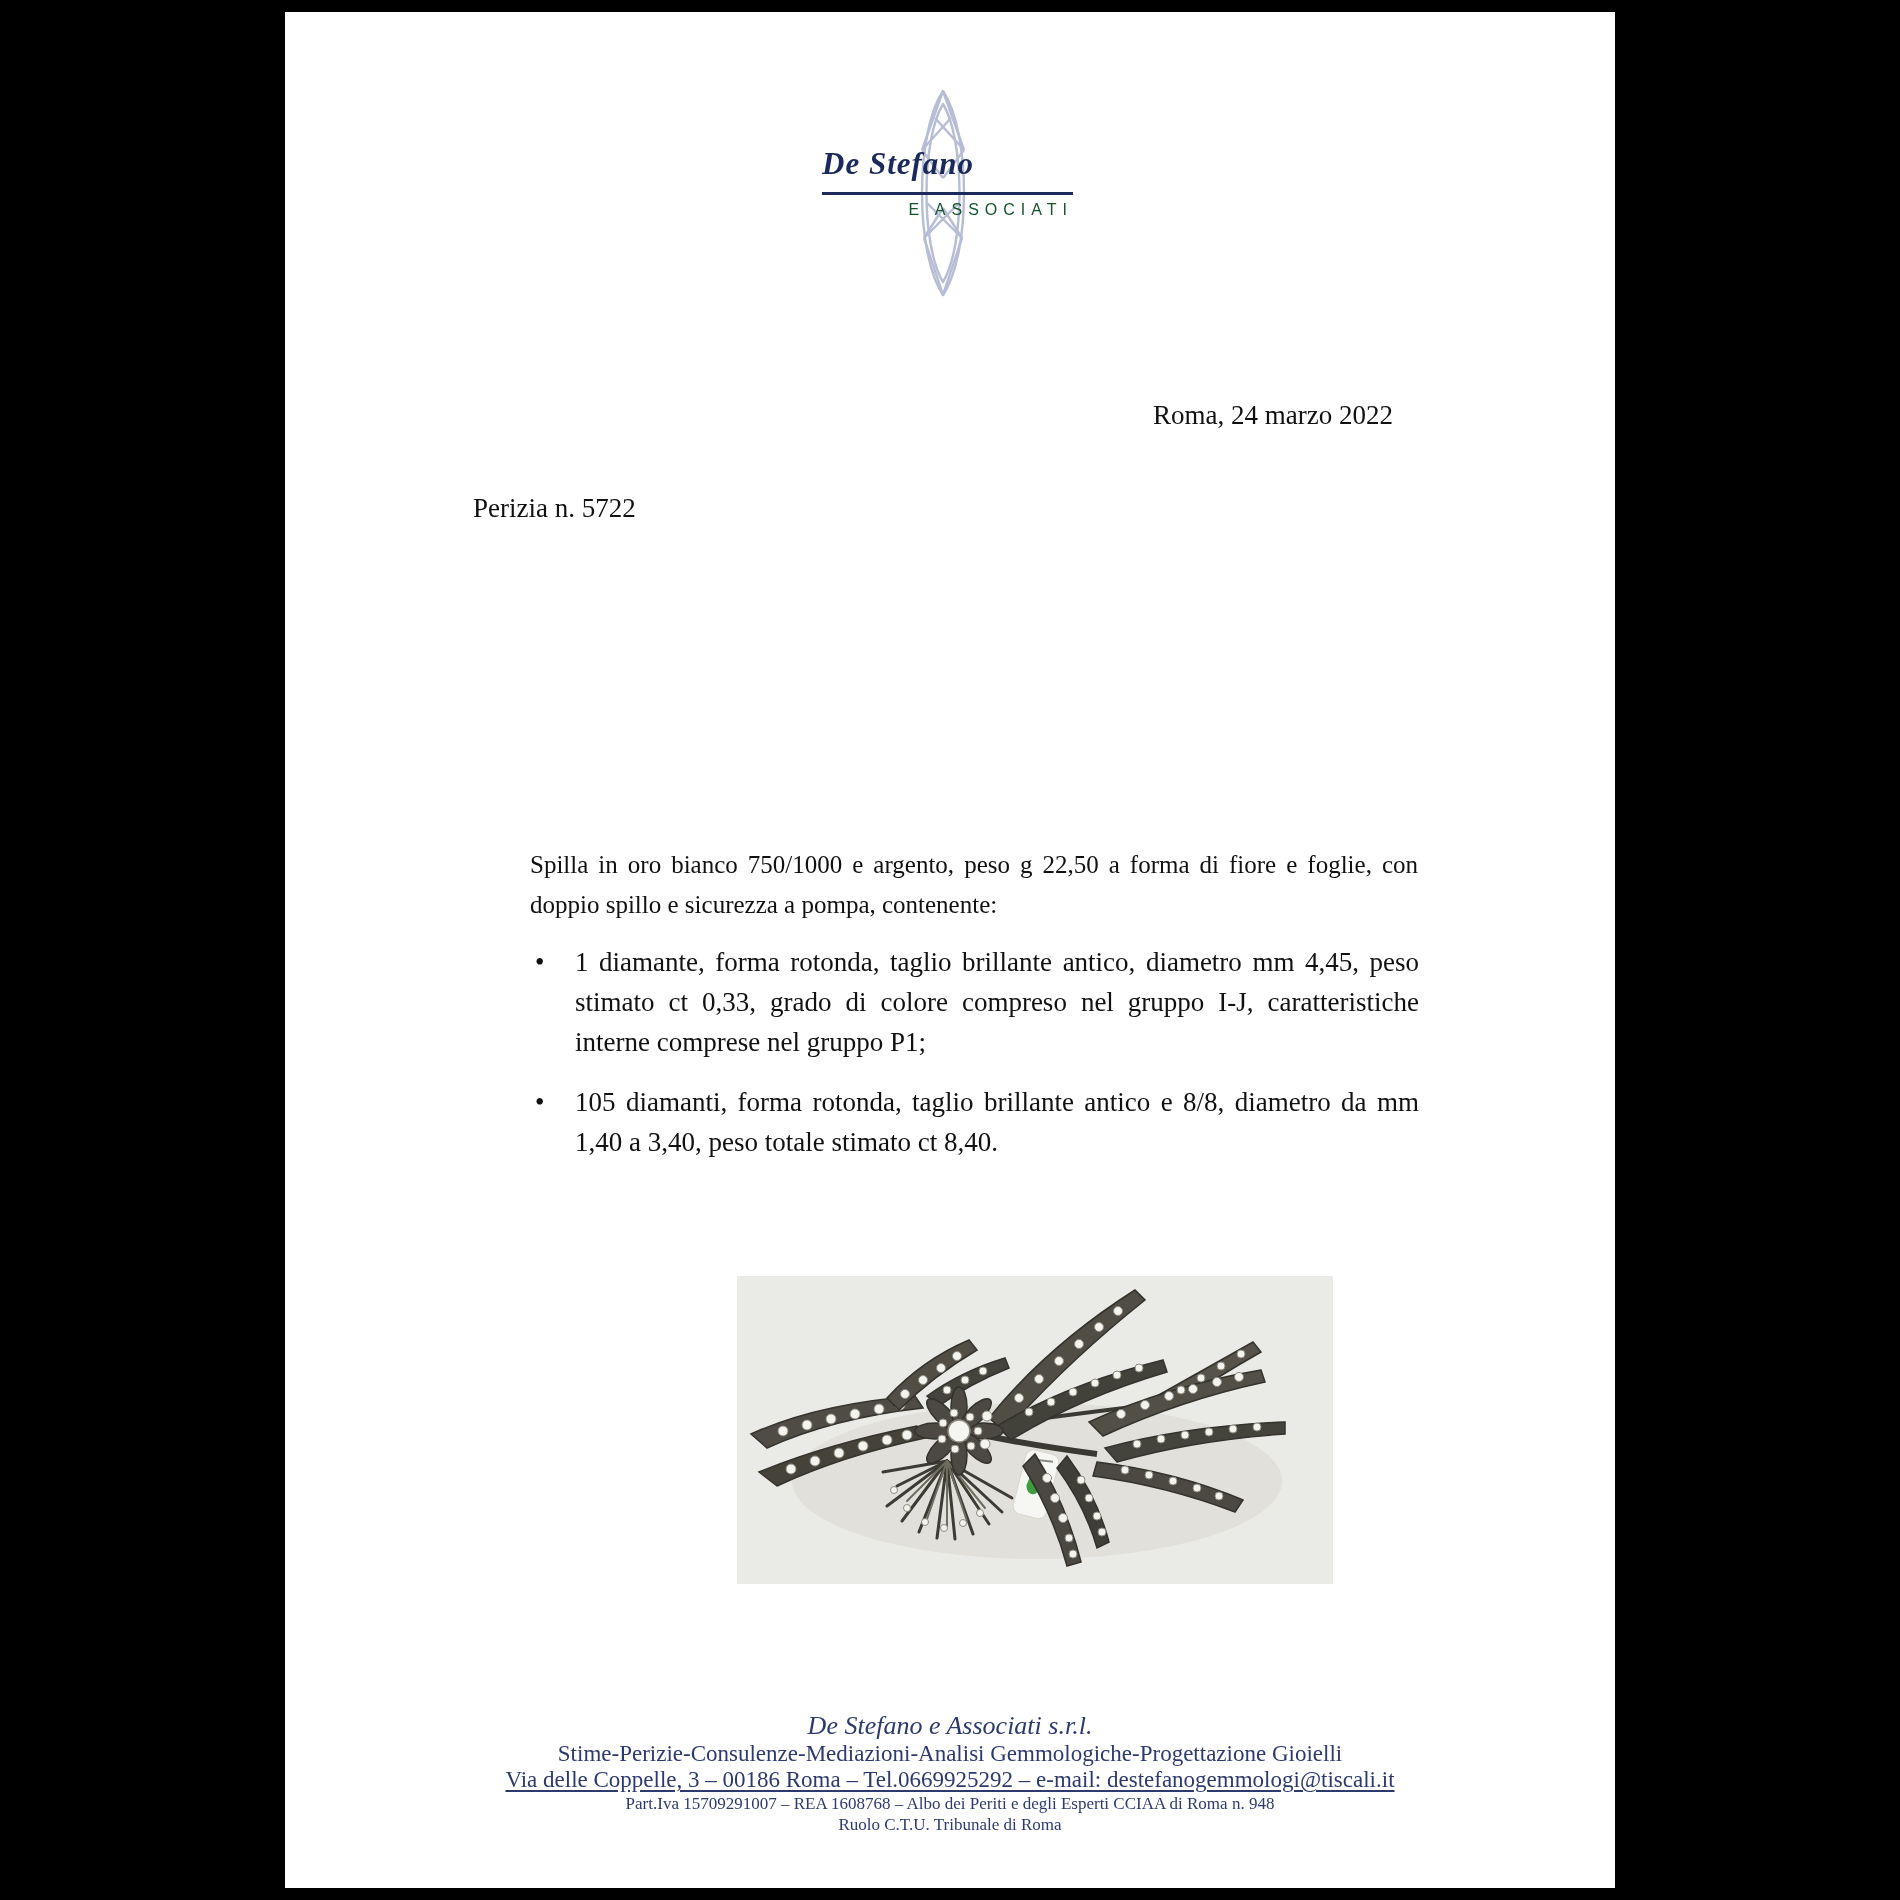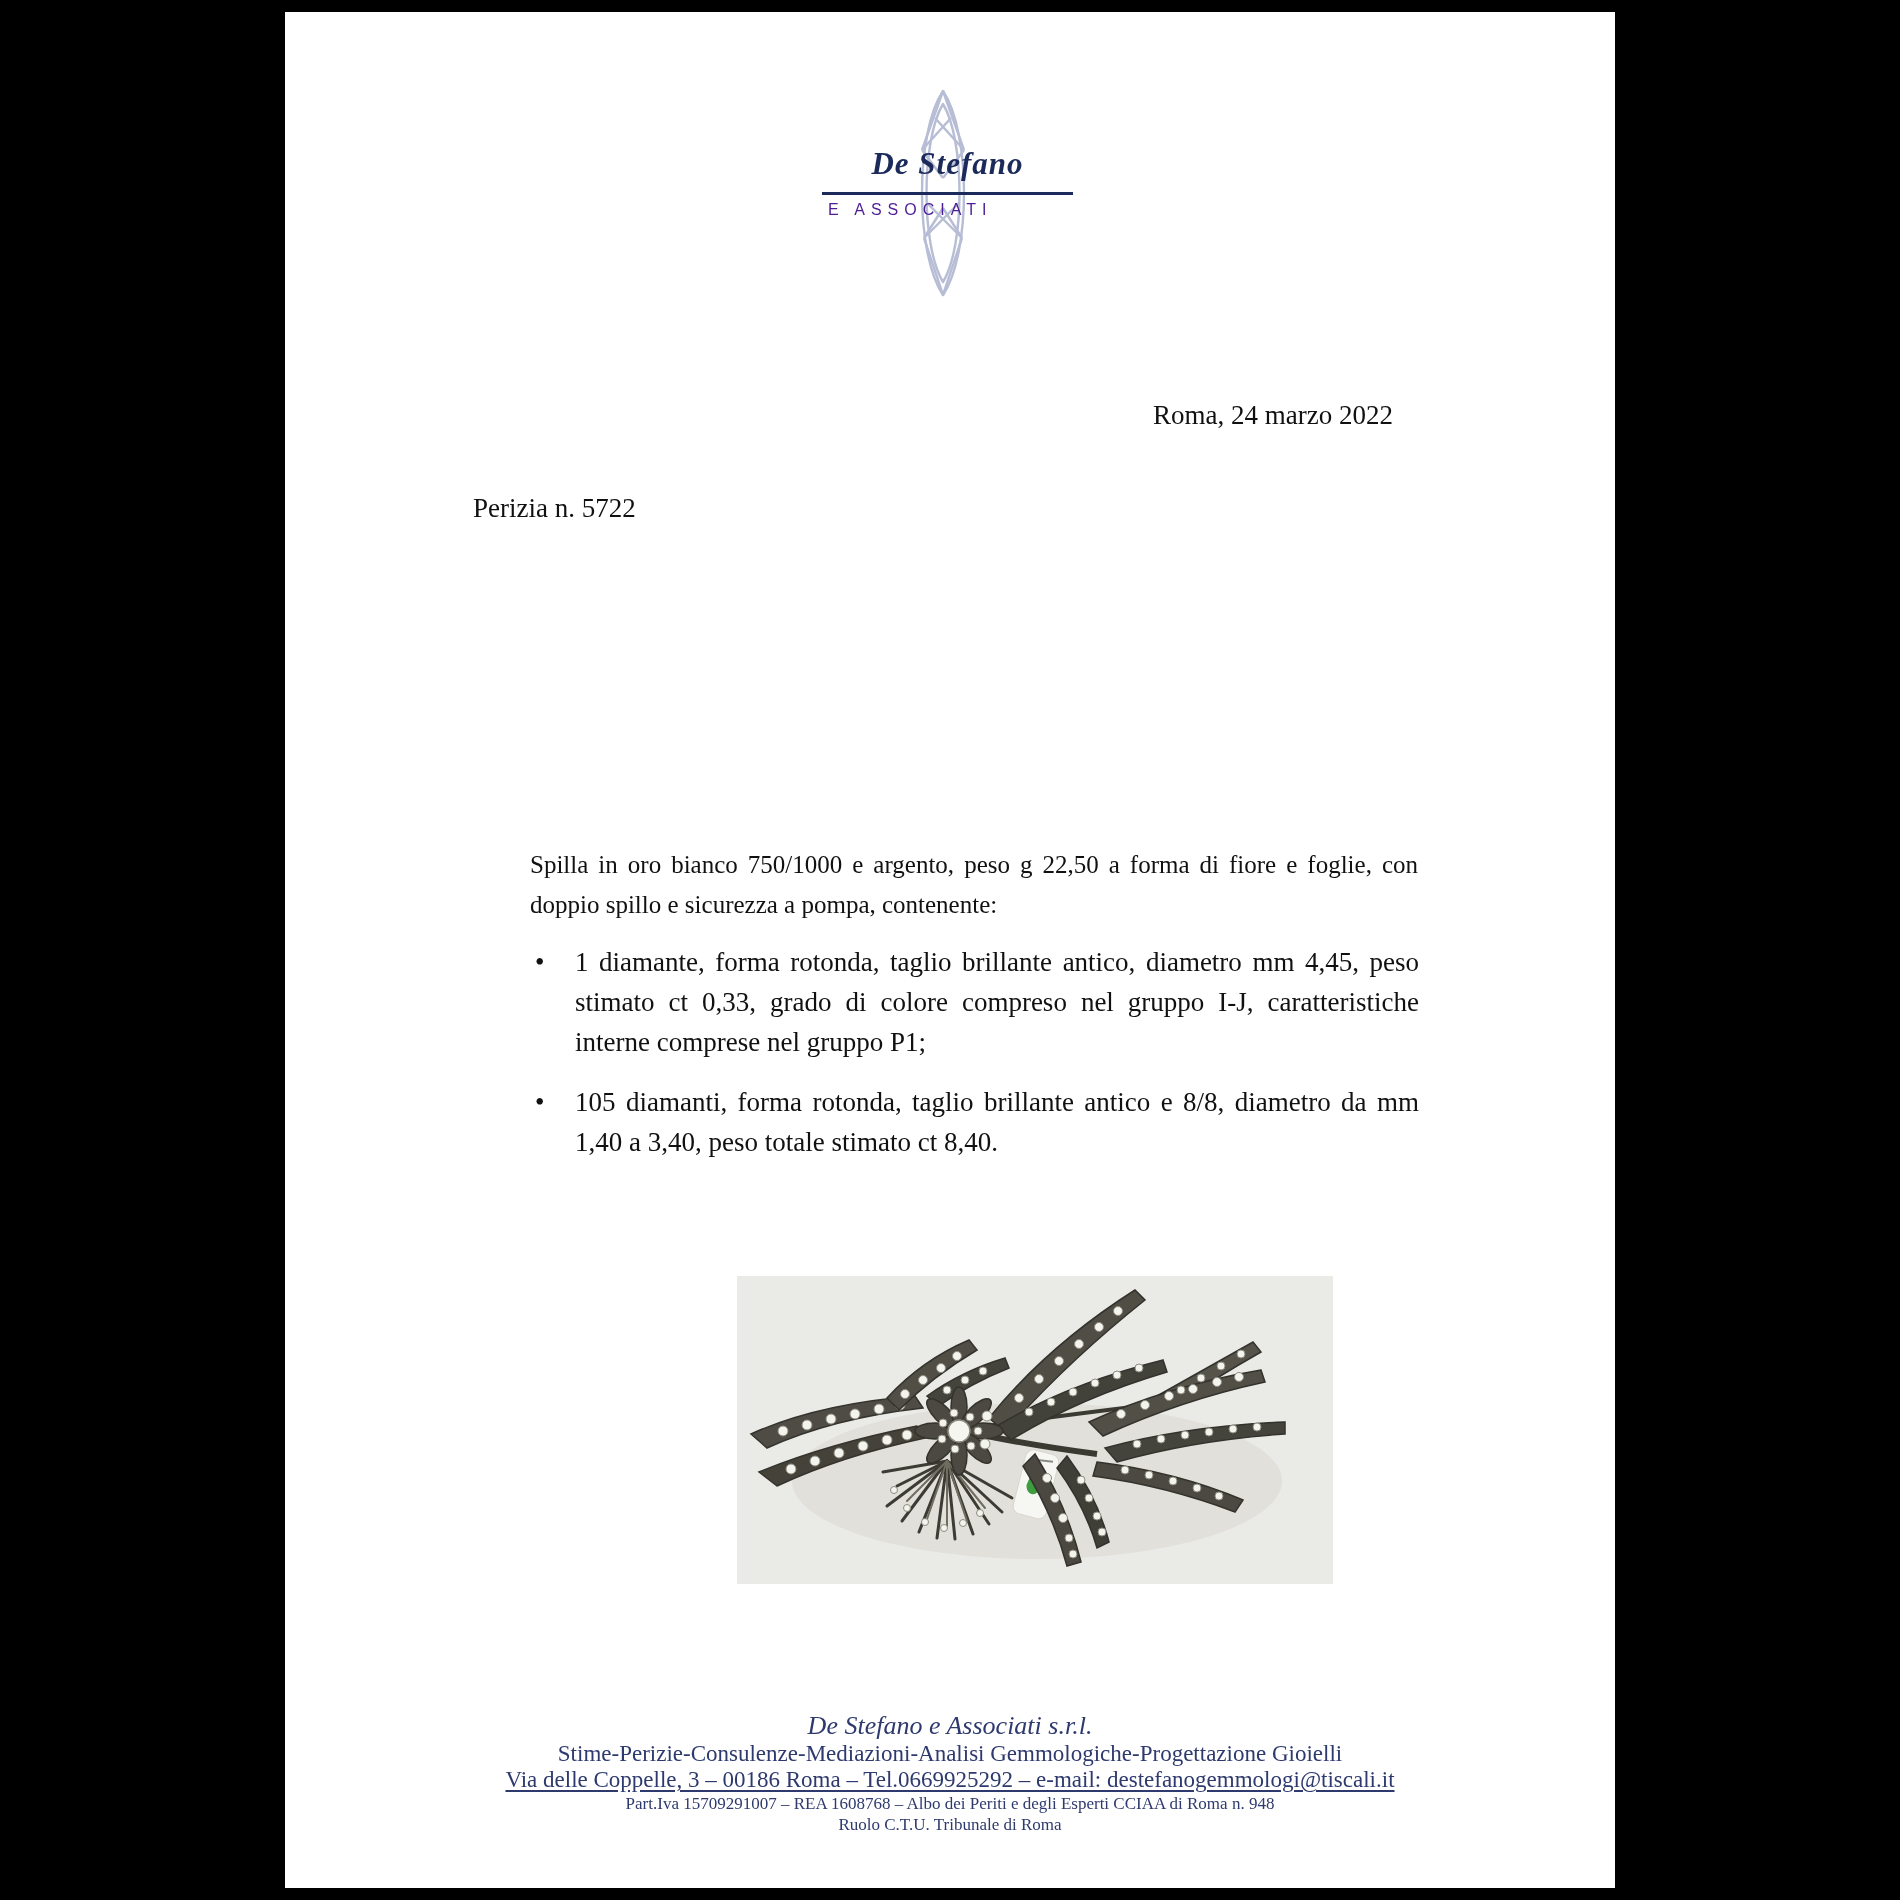--- a/index.html
+++ b/index.html
@@ -9,29 +9,29 @@
     font-family:"Liberation Serif","DejaVu Serif",serif;
   }
   .page{
     position:absolute;left:285px;top:12px;width:1330px;height:1876px;
     background:#ffffff;color:#111;
   }
   
   .logo{position:absolute;left:537px;top:64px;width:251px;height:250px;}
   .logo svg{position:absolute;left:69px;top:12px;}
   .brand{
-    position:absolute;left:0;top:70px;width:100%;text-align:center;
+    position:absolute;left:0;top:70px;width:100%;
     font-style:italic;font-weight:600;font-size:31px;color:#1b2a5b;
     letter-spacing:1px;
   }
   .brand-rule{position:absolute;left:0;top:116px;width:100%;height:3px;background:#1b2a5b;}
   .brand-sub{
-    position:absolute;left:0;top:125px;width:100%;text-align:left;
+    position:absolute;left:0;top:125px;width:100%;text-align:right;
     font-family:"Liberation Sans","DejaVu Sans",sans-serif;
-    font-size:16px;letter-spacing:6px;color:#4c1d95;text-indent:6px;
+    font-size:16px;letter-spacing:6px;color:#14532d;text-indent:6px;
   }
   
   .date-line{position:absolute;left:868px;top:388px;font-size:27px;}
   .report-number{position:absolute;left:188px;top:481px;font-size:27px;}
   .doc-title{
     position:absolute;left:0;top:668px;width:100%;text-align:center;
     font-size:29px;font-weight:bold;letter-spacing:0.5px;
     text-decoration:underline;text-decoration-thickness:2px;text-underline-offset:4px;
   }
   

